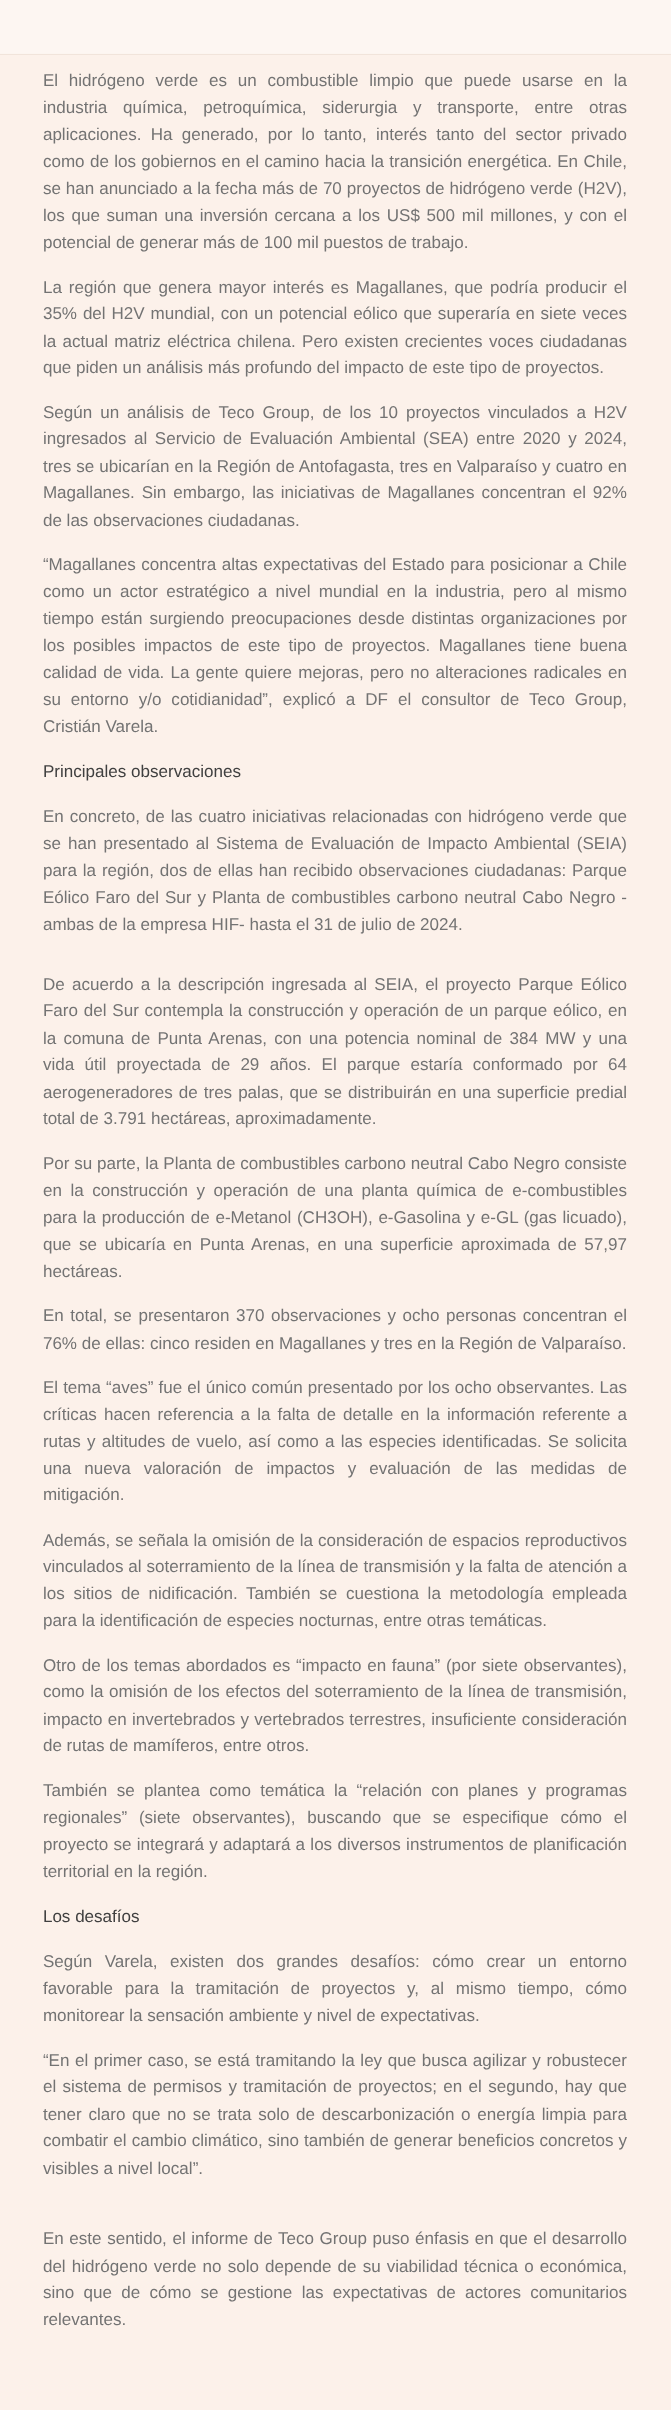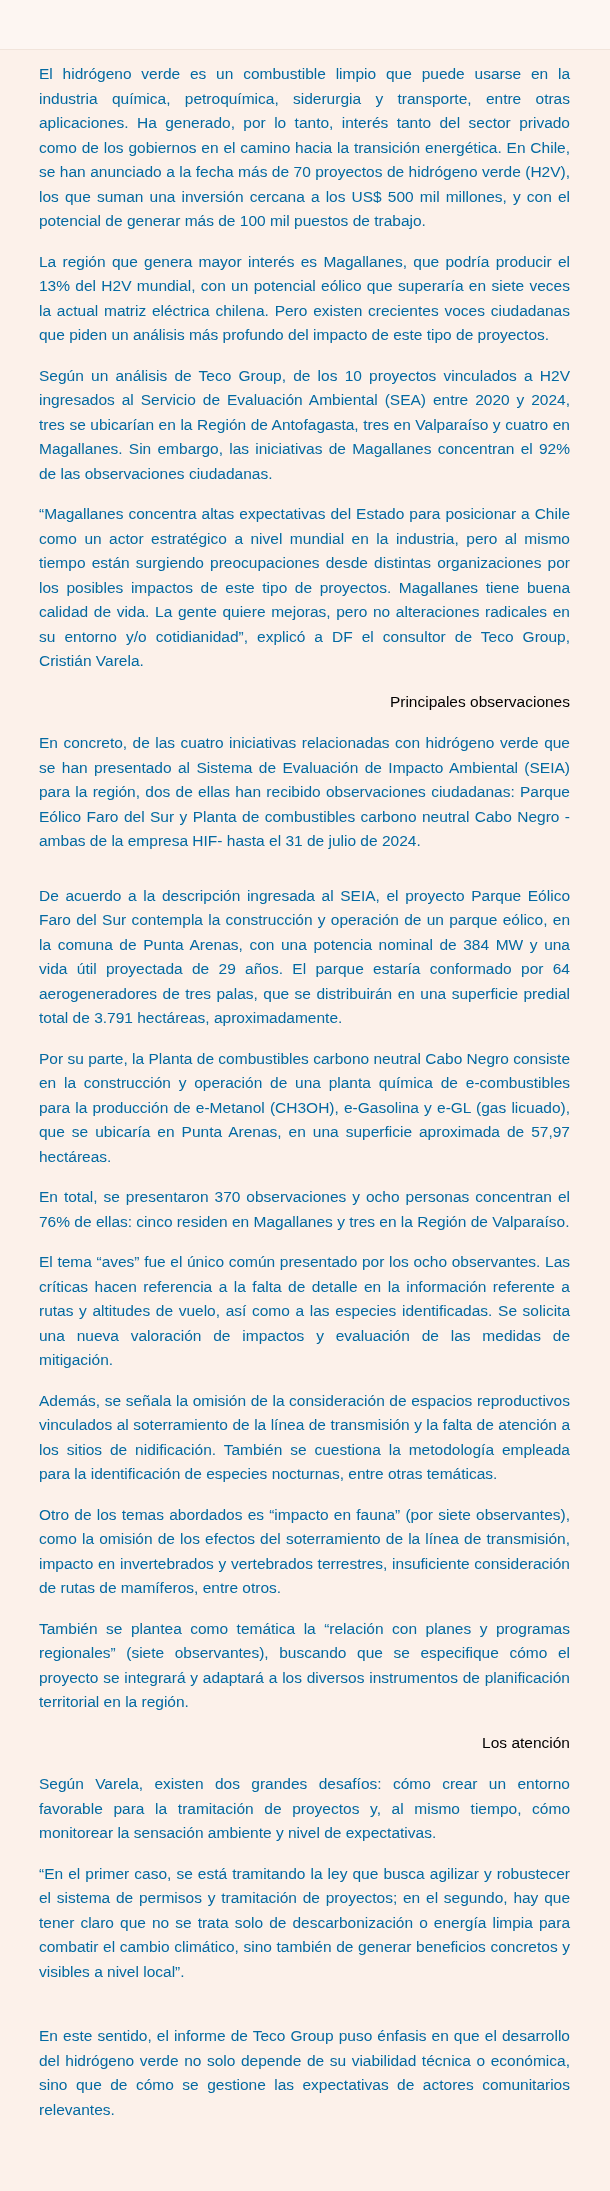--- a/index.html
+++ b/index.html
@@ -18,52 +18,52 @@
     background: #fdf6f2;
     border-bottom: 1px solid #f1e4db;
   }
   .article {
     padding: 12px 40px 0 39px;
   }
   .article-paragraph {
     margin: 0 0 16px 0;
     font-size: 15.5px;
     line-height: 24.5px;
-    color: #0369a1;
+    color: #737373;
     text-align: justify;
     font-weight: 400;
   }
   .section-heading {
     margin: 9px 0 17px 0;
     font-size: 15.5px;
     line-height: 24.5px;
-    color: #000000;
+    color: #404040;
     font-weight: 400;
-    text-align: right;
+    text-align: left;
   }
   .gap-sm { margin-top: 30px; }
   .gap-md { }
   .gap-lg { margin-top: 40px; }
 </style>
 </head>
 <body>
 
 <div class="top-strip"></div>
 
 <div class="article" id="article">
     <p class="article-paragraph">El hidrógeno verde es un combustible limpio que puede usarse en la industria química, petroquímica, siderurgia y transporte, entre otras aplicaciones. Ha generado, por lo tanto, interés tanto del sector privado como de los gobiernos en el camino hacia la transición energética. En Chile, se han anunciado a la fecha más de 70 proyectos de hidrógeno verde (H2V), los que suman una inversión cercana a los US$ 500 mil millones, y con el potencial de generar más de 100 mil puestos de trabajo.</p>
-    <p class="article-paragraph">La región que genera mayor interés es Magallanes, que podría producir el 13% del H2V mundial, con un potencial eólico que superaría en siete veces la actual matriz eléctrica chilena. Pero existen crecientes voces ciudadanas que piden un análisis más profundo del impacto de este tipo de proyectos.</p>
+    <p class="article-paragraph">La región que genera mayor interés es Magallanes, que podría producir el 35% del H2V mundial, con un potencial eólico que superaría en siete veces la actual matriz eléctrica chilena. Pero existen crecientes voces ciudadanas que piden un análisis más profundo del impacto de este tipo de proyectos.</p>
     <p class="article-paragraph">Según un análisis de Teco Group, de los 10 proyectos vinculados a H2V ingresados al Servicio de Evaluación Ambiental (SEA) entre 2020 y 2024, tres se ubicarían en la Región de Antofagasta, tres en Valparaíso y cuatro en Magallanes. Sin embargo, las iniciativas de Magallanes concentran el 92% de las observaciones ciudadanas.</p>
     <p class="article-paragraph">“Magallanes concentra altas expectativas del Estado para posicionar a Chile como un actor estratégico a nivel mundial en la industria, pero al mismo tiempo están surgiendo preocupaciones desde distintas organizaciones por los posibles impactos de este tipo de proyectos. Magallanes tiene buena calidad de vida. La gente quiere mejoras, pero no alteraciones radicales en su entorno y/o cotidianidad”, explicó a DF el consultor de Teco Group, Cristián Varela.</p>
     <h2 class="section-heading">Principales observaciones</h2>
     <p class="article-paragraph">En concreto, de las cuatro iniciativas relacionadas con hidrógeno verde que se han presentado al Sistema de Evaluación de Impacto Ambiental (SEIA) para la región, dos de ellas han recibido observaciones ciudadanas: Parque Eólico Faro del Sur y Planta de combustibles carbono neutral Cabo Negro -ambas de la empresa HIF- hasta el 31 de julio de 2024.</p>
     <p class="article-paragraph gap-sm">De acuerdo a la descripción ingresada al SEIA, el proyecto Parque Eólico Faro del Sur contempla la construcción y operación de un parque eólico, en la comuna de Punta Arenas, con una potencia nominal de 384 MW y una vida útil proyectada de 29 años. El parque estaría conformado por 64 aerogeneradores de tres palas, que se distribuirán en una superficie predial total de 3.791 hectáreas, aproximadamente.</p>
     <p class="article-paragraph">Por su parte, la Planta de combustibles carbono neutral Cabo Negro consiste en la construcción y operación de una planta química de e-combustibles para la producción de e-Metanol (CH3OH), e-Gasolina y e-GL (gas licuado), que se ubicaría en Punta Arenas, en una superficie aproximada de 57,97 hectáreas.</p>
     <p class="article-paragraph">En total, se presentaron 370 observaciones y ocho personas concentran el 76% de ellas: cinco residen en Magallanes y tres en la Región de Valparaíso.</p>
     <p class="article-paragraph">El tema “aves” fue el único común presentado por los ocho observantes. Las críticas hacen referencia a la falta de detalle en la información referente a rutas y altitudes de vuelo, así como a las especies identificadas. Se solicita una nueva valoración de impactos y evaluación de las medidas de mitigación.</p>
     <p class="article-paragraph">Además, se señala la omisión de la consideración de espacios reproductivos vinculados al soterramiento de la línea de transmisión y la falta de atención a los sitios de nidificación. También se cuestiona la metodología empleada para la identificación de especies nocturnas, entre otras temáticas.</p>
     <p class="article-paragraph gap-md">Otro de los temas abordados es “impacto en fauna” (por siete observantes), como la omisión de los efectos del soterramiento de la línea de transmisión, impacto en invertebrados y vertebrados terrestres, insuficiente consideración de rutas de mamíferos, entre otros.</p>
     <p class="article-paragraph">También se plantea como temática la “relación con planes y programas regionales” (siete observantes), buscando que se especifique cómo el proyecto se integrará y adaptará a los diversos instrumentos de planificación territorial en la región.</p>
-    <h2 class="section-heading">Los atención</h2>
+    <h2 class="section-heading">Los desafíos</h2>
     <p class="article-paragraph">Según Varela, existen dos grandes desafíos: cómo crear un entorno favorable para la tramitación de proyectos y, al mismo tiempo, cómo monitorear la sensación ambiente y nivel de expectativas.</p>
     <p class="article-paragraph">“En el primer caso, se está tramitando la ley que busca agilizar y robustecer el sistema de permisos y tramitación de proyectos; en el segundo, hay que tener claro que no se trata solo de descarbonización o energía limpia para combatir el cambio climático, sino también de generar beneficios concretos y visibles a nivel local”.</p>
     <p class="article-paragraph gap-lg">En este sentido, el informe de Teco Group puso énfasis en que el desarrollo del hidrógeno verde no solo depende de su viabilidad técnica o económica, sino que de cómo se gestione las expectativas de actores comunitarios relevantes.</p>
   </div>
 
 </body></html>

